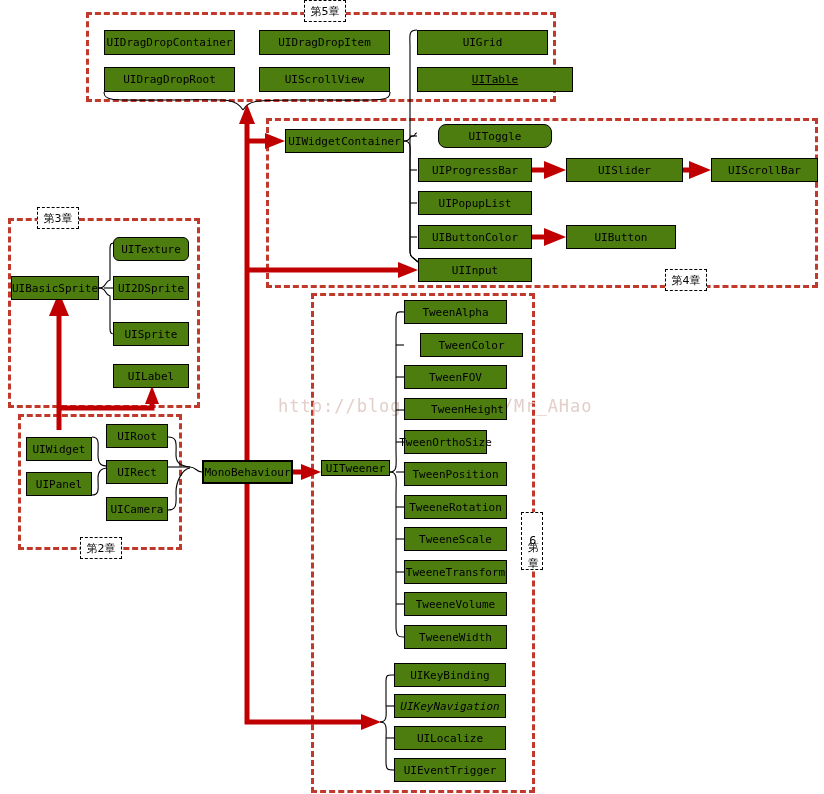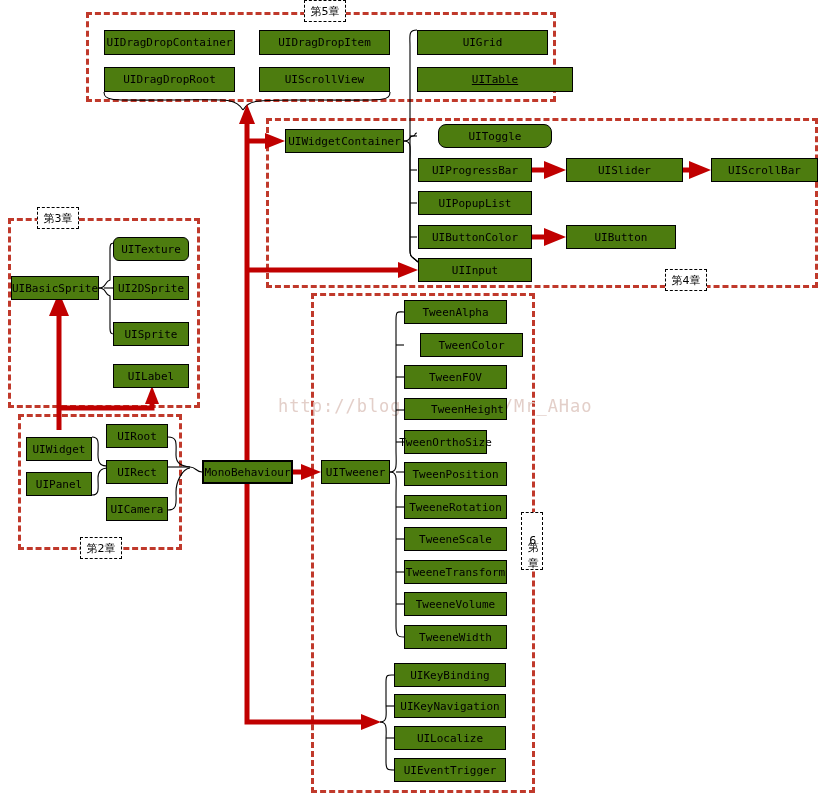--- a/index.html
+++ b/index.html
@@ -198,31 +198,31 @@
   <div class="nbox" style="left:113px;top:364px;width:76px;height:24px;">UILabel</div>
 
   <div class="nbox" style="left:26px;top:437px;width:66px;height:24px;">UIWidget</div>
   <div class="nbox" style="left:26px;top:472px;width:66px;height:24px;">UIPanel</div>
   <div class="nbox" style="left:106px;top:424px;width:62px;height:24px;">UIRoot</div>
   <div class="nbox" style="left:106px;top:460px;width:62px;height:24px;">UIRect</div>
   <div class="nbox" style="left:106px;top:497px;width:62px;height:24px;text-align:center;">UICamera</div>
 
   <div class="nbox thick" style="left:202px;top:460px;width:91px;height:24px;">MonoBehaviour</div>
 
-  <div class="nbox" style="left:321px;top:460px;width:69px;height:24px;">UITweener</div>
+  <div class="nbox" style="left:321px;top:460px;width:69px;height:16px;">UITweener</div>
   <div class="nbox" style="left:404px;top:300px;width:103px;height:24px;">TweenAlpha</div>
   <div class="nbox" style="left:404px;top:333px;width:103px;height:24px;margin-left:16px;">TweenColor</div>
   <div class="nbox" style="left:404px;top:365px;width:103px;height:24px;">TweenFOV</div>
   <div class="nbox" style="left:404px;top:398px;width:103px;height:22px;padding-left:24px;">TweenHeight</div>
   <div class="nbox" style="left:404px;top:430px;width:83px;height:24px;">TweenOrthoSize</div>
   <div class="nbox" style="left:404px;top:462px;width:103px;height:24px;">TweenPosition</div>
   <div class="nbox" style="left:404px;top:495px;width:103px;height:24px;">TweeneRotation</div>
   <div class="nbox" style="left:404px;top:527px;width:103px;height:24px;">TweeneScale</div>
   <div class="nbox" style="left:404px;top:560px;width:103px;height:24px;">TweeneTransform</div>
   <div class="nbox" style="left:404px;top:592px;width:103px;height:24px;">TweeneVolume</div>
   <div class="nbox" style="left:404px;top:625px;width:103px;height:24px;">TweeneWidth</div>
 
   <div class="nbox" style="left:394px;top:663px;width:112px;height:24px;">UIKeyBinding</div>
-  <div class="nbox" style="left:394px;top:694px;width:112px;height:24px;">UIKeyNavigation</div>
+  <div class="nbox" style="left:394px;top:694px;width:112px;height:24px;font-style:italic;">UIKeyNavigation</div>
   <div class="nbox" style="left:394px;top:726px;width:112px;height:24px;">UILocalize</div>
   <div class="nbox" style="left:394px;top:758px;width:112px;height:24px;">UIEventTrigger</div>
 
 </div>
 
 </body></html>

